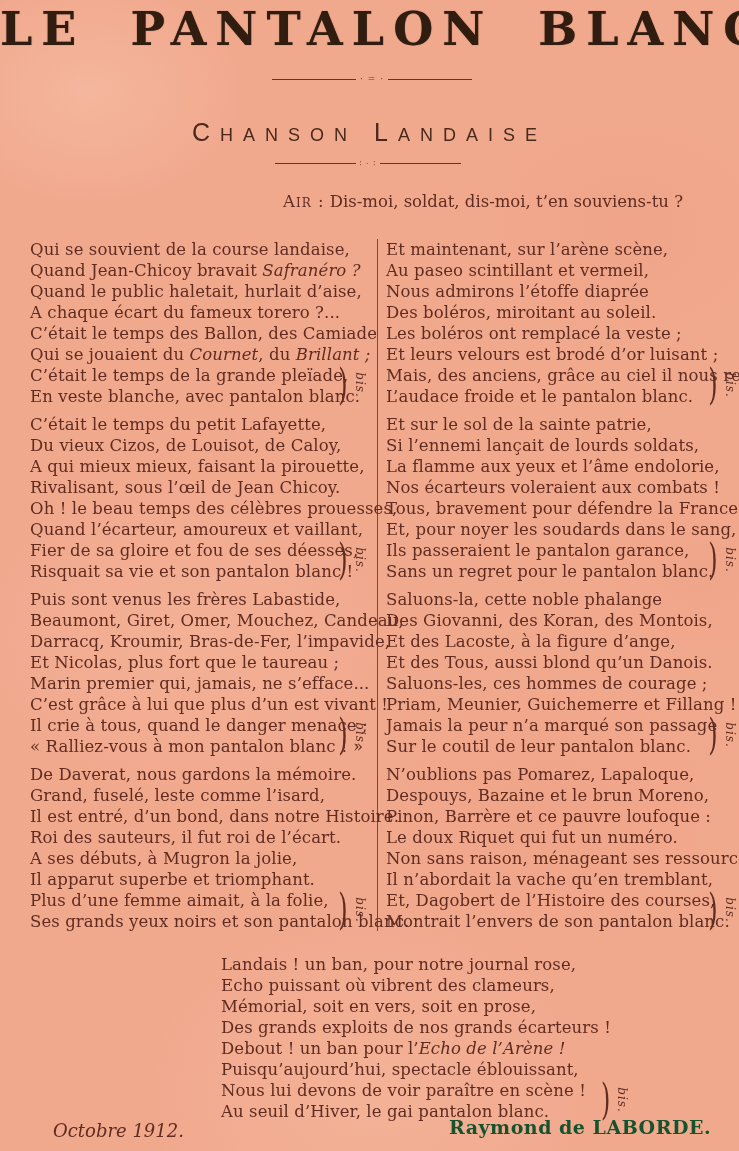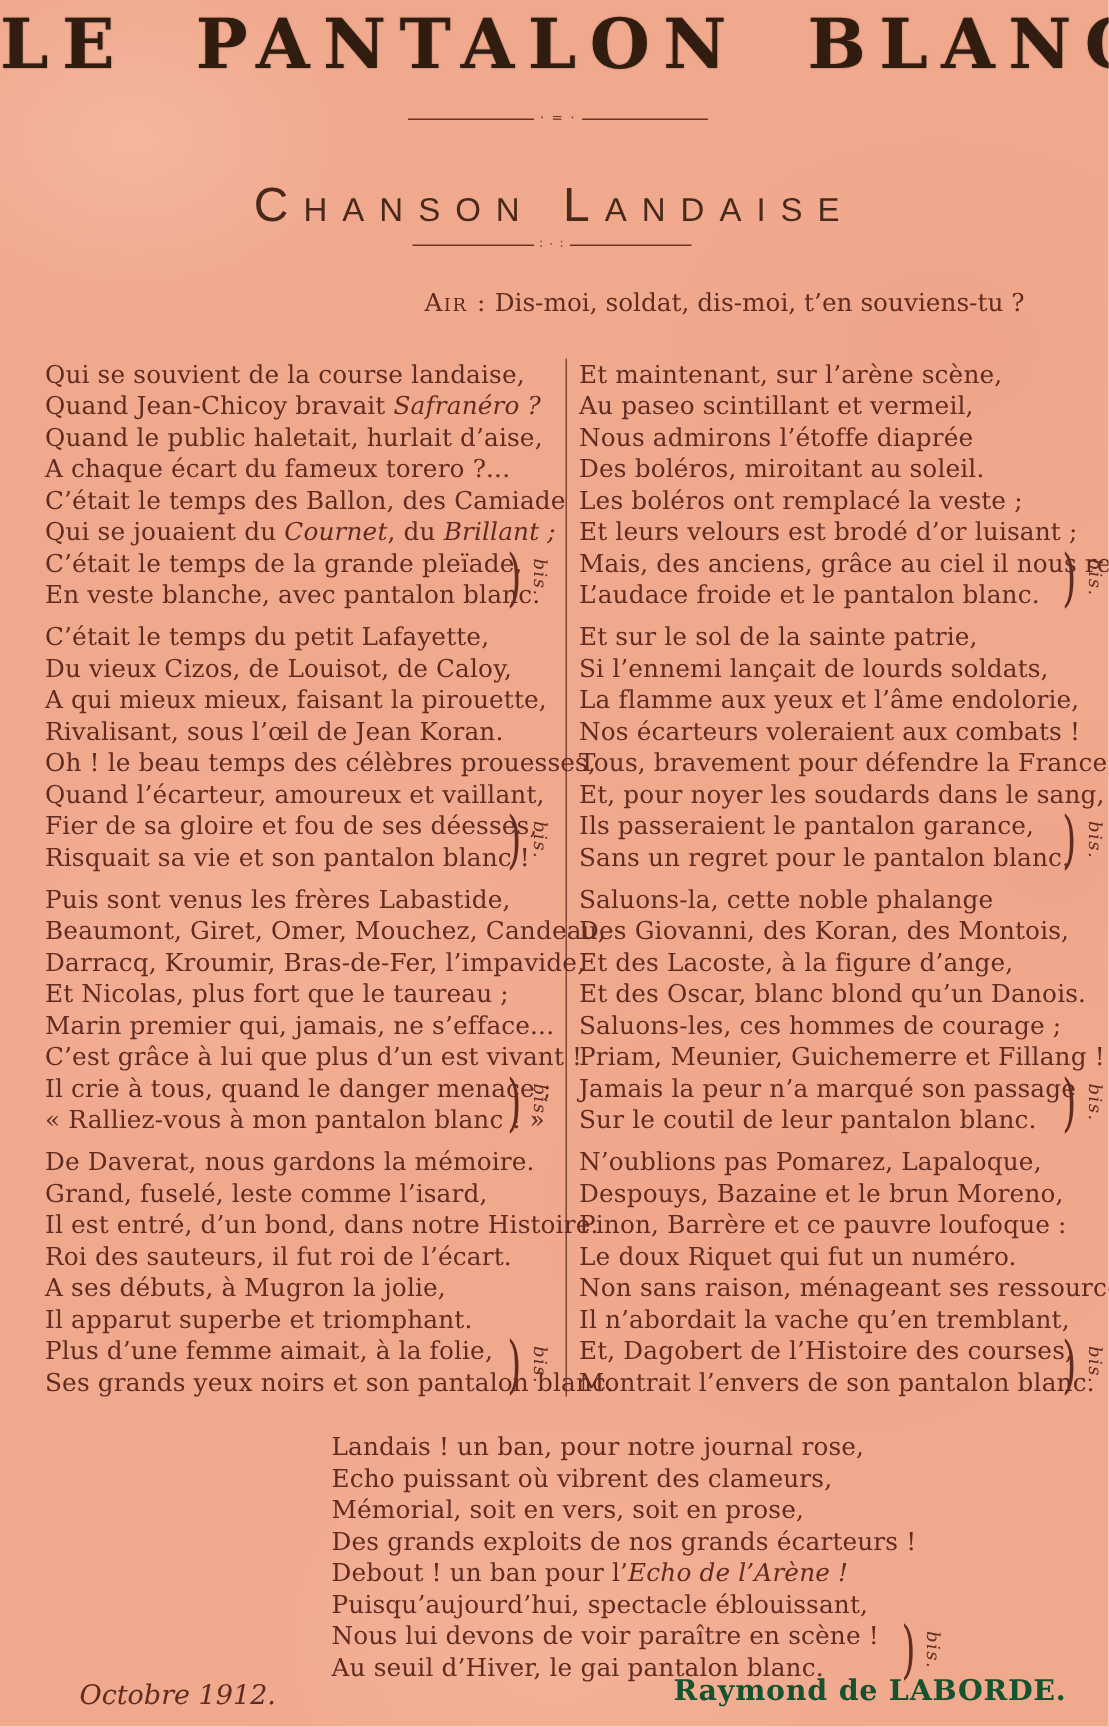--- a/index.html
+++ b/index.html
@@ -36,21 +36,21 @@
   .divider .seg{flex:1;height:1px;background:var(--rule,#6a3322);}
   .divider .orn{font-size:10px;line-height:10px;padding:0 4px;letter-spacing:1px;}
   .d1{top:74px;left:272px;width:200px;}
   .d1 .orn::before{content:"· = ·";font-size:9px;}
   .d2{top:158px;left:275px;width:186px;}
   .d2 .orn::before{content:"∶ · ∶";font-size:8px;}
   .subtitle{
     position:absolute;top:118px;left:0;width:100%;margin:0;
     text-align:center;
     font-family:"Liberation Sans", sans-serif;
-    font-weight:400;font-size:32px;
+    font-weight:400;font-size:25px;
     font-variant:small-caps;letter-spacing:10px;
     color:#48291b;
   }
   .air{position:absolute;top:192px;left:283px;margin:0;font-size:16.5px;white-space:nowrap;}
   .air-label{font-variant:small-caps;letter-spacing:1px;}
   .air-text{}
   .vrule{position:absolute;left:377px;top:239px;width:1px;height:692px;background:rgba(96,44,33,.8);}
   .col{position:absolute;top:239px;}
   .col-left{left:30px;width:346px;}
   .col-right{left:386px;width:344px;}
@@ -122,21 +122,21 @@
         <div class="line">En veste blanche, avec pantalon blanc.</div>
         <div class="bis">
           <span class="brace">)</span>
           <span class="bis-label">bis.</span>
         </div>
       </div>
     <div class="stanza">
         <div class="line">C’était le temps du petit Lafayette,</div>
         <div class="line">Du vieux Cizos, de Louisot, de Caloy,</div>
         <div class="line">A qui mieux mieux, faisant la pirouette,</div>
-        <div class="line">Rivalisant, sous l’œil de Jean Koran.</div>
+        <div class="line">Rivalisant, sous l’œil de Jean Chicoy.</div>
         <div class="line">Oh ! le beau temps des célèbres prouesses,</div>
         <div class="line">Quand l’écarteur, amoureux et vaillant,</div>
         <div class="line">Fier de sa gloire et fou de ses déesses,</div>
         <div class="line">Risquait sa vie et son pantalon blanc !</div>
         <div class="bis">
           <span class="brace">)</span>
           <span class="bis-label">bis.</span>
         </div>
       </div>
     <div class="stanza">
@@ -195,21 +195,21 @@
         <div class="line">Sans un regret pour le pantalon blanc.</div>
         <div class="bis">
           <span class="brace">)</span>
           <span class="bis-label">bis.</span>
         </div>
       </div>
     <div class="stanza">
         <div class="line">Saluons-la, cette noble phalange</div>
         <div class="line">Des Giovanni, des Koran, des Montois,</div>
         <div class="line">Et des Lacoste, à la figure d’ange,</div>
-        <div class="line">Et des Oscar, blanc blond qu’un Danois.</div>
+        <div class="line">Et des Tous, aussi blond qu’un Danois.</div>
         <div class="line">Saluons-les, ces hommes de courage ;</div>
         <div class="line">Priam, Meunier, Guichemerre et Fillang !</div>
         <div class="line">Jamais la peur n’a marqué son passage</div>
         <div class="line">Sur le coutil de leur pantalon blanc.</div>
         <div class="bis">
           <span class="brace">)</span>
           <span class="bis-label">bis.</span>
         </div>
       </div>
     <div class="stanza">

